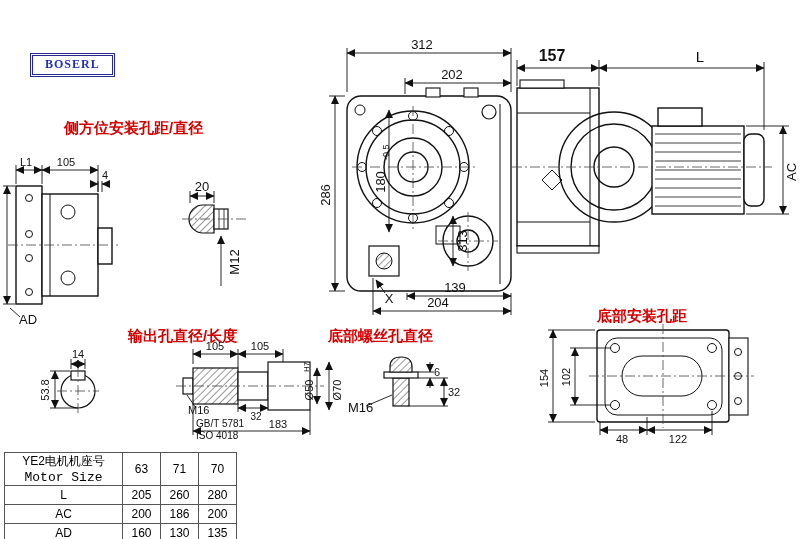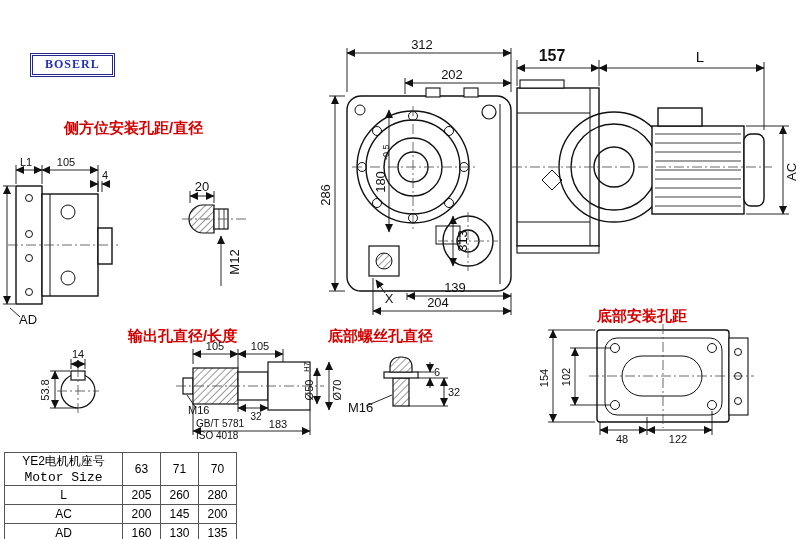--- a/index.html
+++ b/index.html
@@ -323,21 +323,21 @@
     </tr>
     <tr>
       <td class="c0">L</td>
       <td class="cv">205</td>
       <td class="cv">260</td>
       <td class="cv">280</td>
     </tr>
     <tr>
       <td class="c0">AC</td>
       <td class="cv">200</td>
-      <td class="cv">145</td>
+      <td class="cv">186</td>
       <td class="cv">200</td>
     </tr>
     <tr>
       <td class="c0">AD</td>
       <td class="cv">160</td>
       <td class="cv">130</td>
       <td class="cv">135</td>
     </tr>
   </tbody>
     </table>

